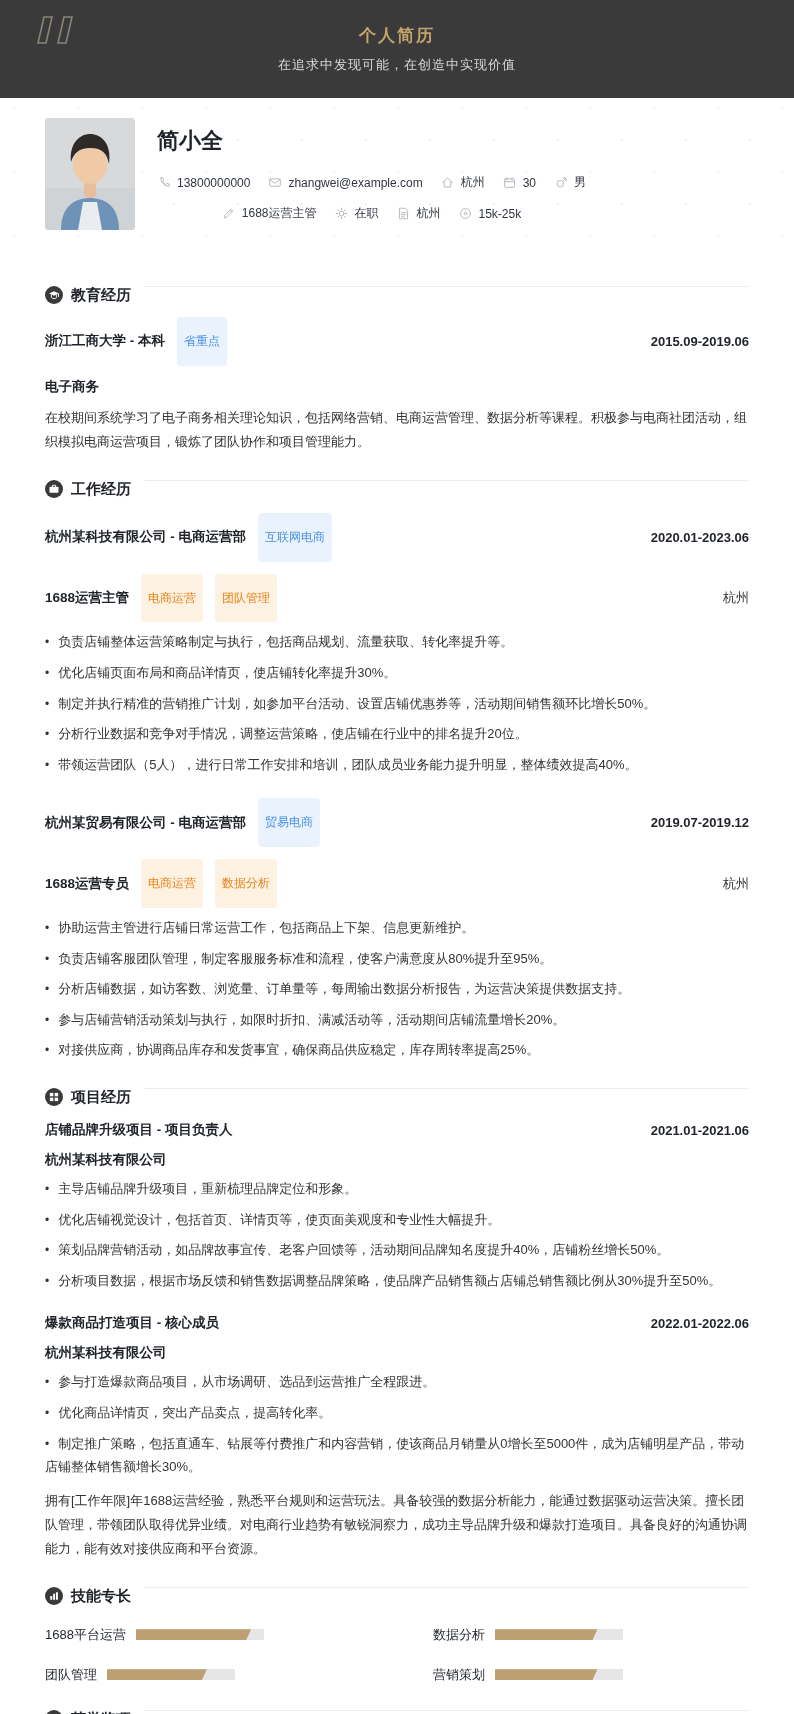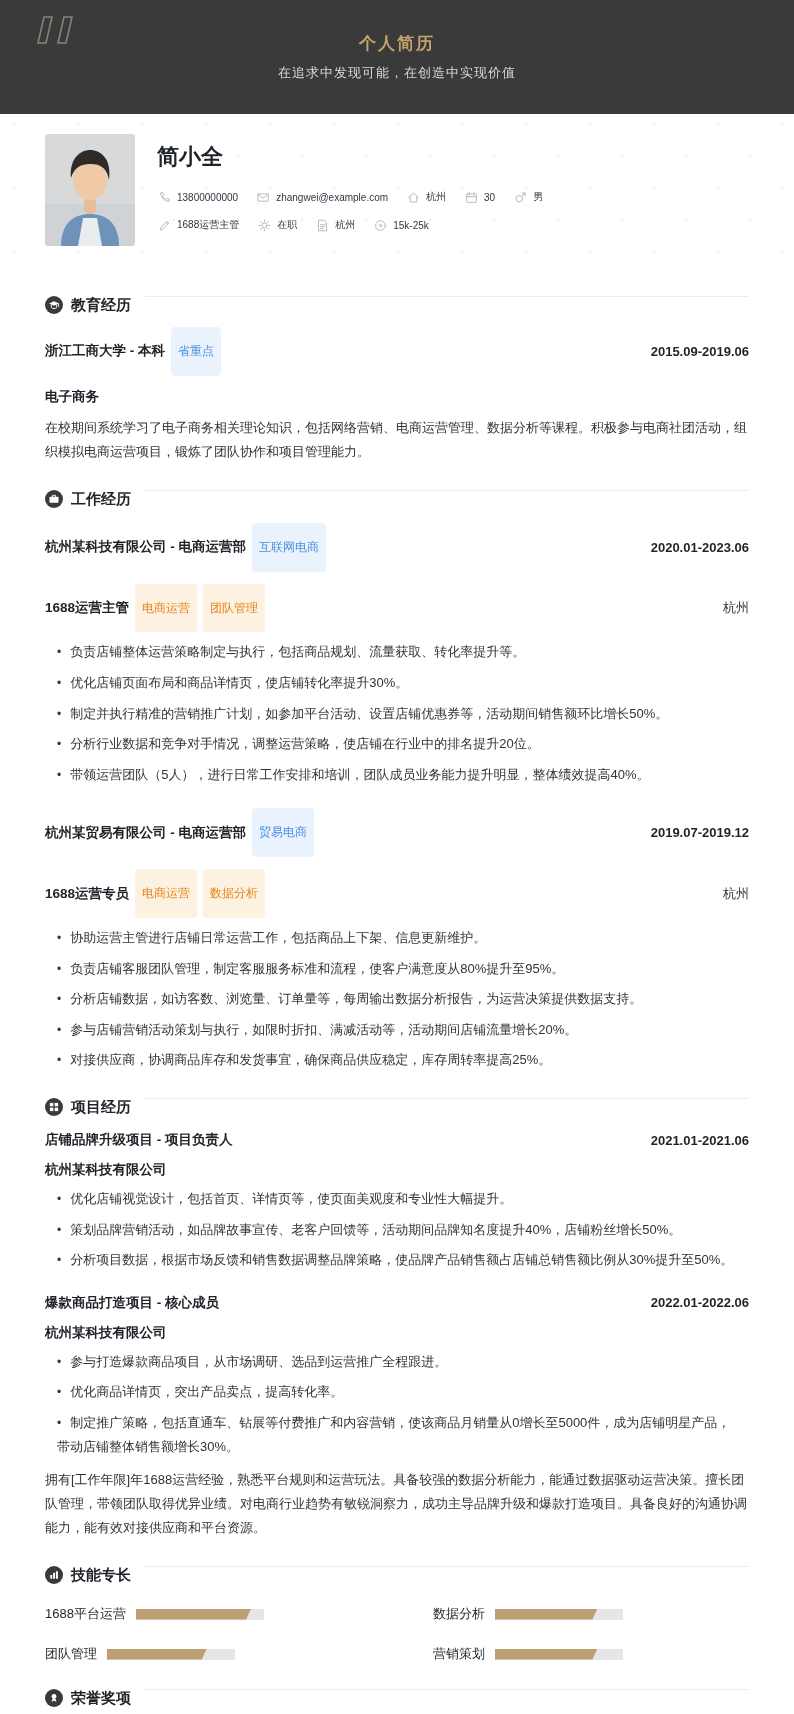--- a/index.html
+++ b/index.html
@@ -6,68 +6,68 @@
   html,body { margin:0; padding:0; }
   body {
     width:794px;
     font-family:"Liberation Sans","DejaVu Sans",sans-serif;
     background:#ffffff; color:#333;
   }
   .page { width:794px; min-height:1714px; background:#fff; overflow:hidden; }
 
   
   .top {
-    background:#3a3a3a; height:114px; position:relative;
+    background:#3a3a3a; height:98px; position:relative;
     display:flex; flex-direction:column; align-items:center; justify-content:center; gap:9px;
   }
   .quote-mark { position:absolute; left:34px; top:13px; }
   .top-title { color:#c3a36c; font-size:17px; font-weight:bold; letter-spacing:2px; }
   .top-subtitle { color:#d9d9d9; font-size:13px; letter-spacing:1px; }
 
   
   .profile {
     display:flex; gap:22px; padding:20px 45px 18px 45px;
     background-image:
       radial-gradient(rgba(120,120,120,.13) 1.2px, transparent 1.6px),
       radial-gradient(rgba(120,120,120,.09) 1.2px, transparent 1.6px);
     background-size:64px 64px, 64px 64px;
     background-position:14px 10px, 46px 42px;
   }
   .photo { width:90px; height:112px; border-radius:4px; overflow:hidden; flex:0 0 auto; background:#d8dadc; }
   .photo svg { display:block; }
   .profile-info { padding-top:8px; }
   .profile-name { font-size:22px; font-weight:bold; color:#1f2329; margin:0 0 18px 0; }
-  .contact-row { display:flex; align-items:center; gap:18px; margin-bottom:14px; font-size:10px; color:#303540; }
+  .contact-row { display:flex; align-items:center; gap:18px; margin-bottom:14px; font-size:12px; color:#303540;justify-content:center; }
   .contact-item { display:flex; align-items:center; gap:6px; white-space:nowrap; }
   .cicon { display:inline-flex; width:14px; height:14px; align-items:center; justify-content:center; }
   .cicon svg { stroke:#b3b8bf; fill:none; stroke-width:1.2; stroke-linecap:round; stroke-linejoin:round; }
 
   
   .content { padding:6px 45px 24px 45px; }
   .sec-head { display:flex; align-items:flex-start; gap:8px; margin:26px 0 8px 0; }
   .sec-icon {
     width:18px; height:18px; border-radius:50%; background:#3a3a3a;
     display:inline-flex; align-items:center; justify-content:center; flex:0 0 auto;
   }
   .sec-title { font-size:15px; font-weight:bold; color:#1f2329; margin:0; }
   .sec-line { flex:1; height:1px; background:#ececec; margin-left:6px; }
 
   .entry { margin-top:14px; }
   .row { display:flex; align-items:center; justify-content:space-between; margin-top:12px; }
-  .row-left { display:flex; align-items:center; gap:6px; }
+  .row-left { display:flex; align-items:center; gap:12px; }
   .strong { font-size:13.5px; font-weight:bold; color:#1f2329; }
   .date { font-size:13px; font-weight:bold; color:#1f2329; }
   .loc { font-size:13px; color:#333; }
   .badge { font-size:12px; padding:16px 7px; border-radius:4px; line-height:1.4; }
   .badge-blue { color:#4a90e2; background:#eaf3fd; }
   .badge-orange { color:#e8831a; background:#fdf1e1; }
 
   .desc { font-size:13px; line-height:1.85; margin:10px 0 0 0; color:#333; }
   ul.bullets { list-style:none; margin:8px 0 0 0; padding:0; }
-  ul.bullets li { font-size:13px; line-height:1.8; margin:7px 12px; color:#333; }
+  ul.bullets li { font-size:13px; line-height:1.8; margin:7px 0; color:#333; }
   ul.bullets li::before { content:"•"; margin-right:9px; color:#333; font-size:12px; }
 
   
   .skills-grid { display:grid; grid-template-columns:1fr 1fr; column-gap:72px; row-gap:22px; margin-top:20px; }
   .skill-row { display:flex; align-items:center; gap:10px; }
   .skill-label { font-size:13px; color:#1f2329; white-space:nowrap; }
   .skill-track { width:128px; height:11px; background:#e6e6e6; position:relative; overflow:hidden; }
   .skill-fill { height:100%; background:#bca073; clip-path:polygon(0 0, 100% 0, calc(100% - 5px) 100%, 0 100%); }
 
   
@@ -303,20 +303,21 @@
 
       <div class="entry">
         <div class="row">
           <span class="strong">店铺品牌升级项目 - 项目负责人</span>
           <span class="date">2021.01-2021.06</span>
         </div>
         <div class="row">
           <span class="strong">杭州某科技有限公司</span>
         </div>
         <ul class="bullets">
+            <li>主导店铺品牌升级项目，重新梳理品牌定位和形象。</li>
             <li>优化店铺视觉设计，包括首页、详情页等，使页面美观度和专业性大幅提升。</li>
             <li>策划品牌营销活动，如品牌故事宣传、老客户回馈等，活动期间品牌知名度提升40%，店铺粉丝增长50%。</li>
             <li>分析项目数据，根据市场反馈和销售数据调整品牌策略，使品牌产品销售额占店铺总销售额比例从30%提升至50%。</li>
           </ul>
       </div>
 
       <div class="entry" style="margin-top:22px;">
         <div class="row">
           <span class="strong">爆款商品打造项目 - 核心成员</span>
           <span class="date">2022.01-2022.06</span>

